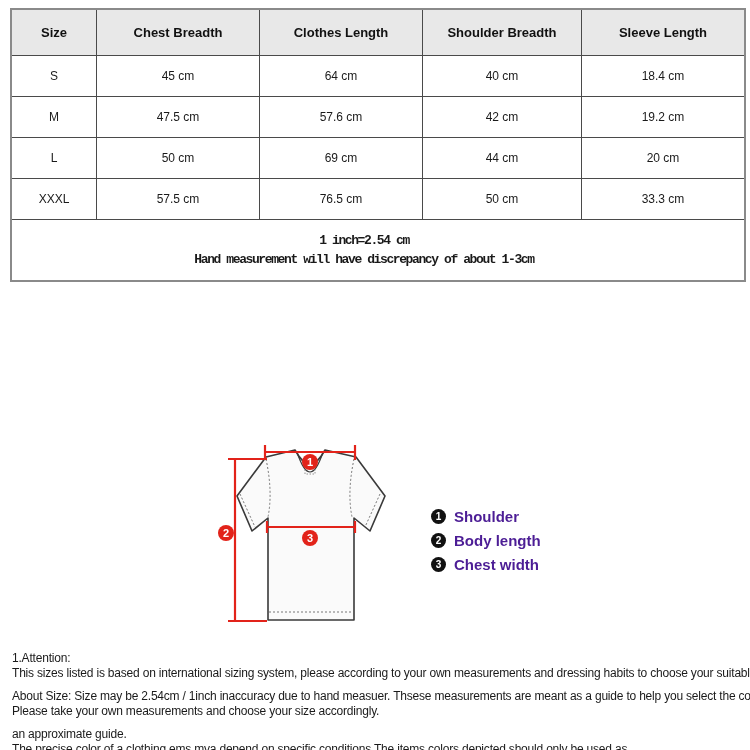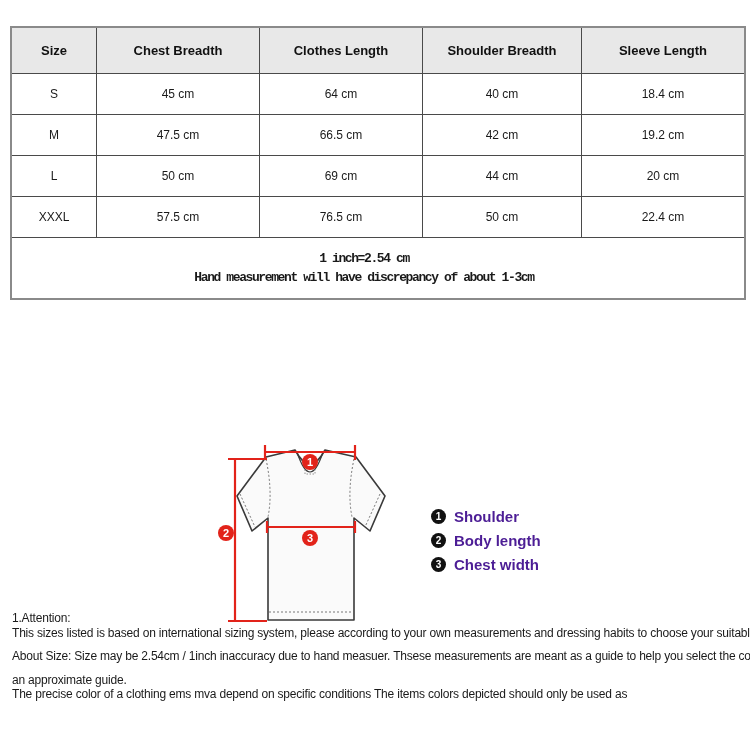--- a/index.html
+++ b/index.html
@@ -3,21 +3,21 @@
 <meta charset="utf-8">
 <style>
   html,body{margin:0;padding:0;}
   body{
     width:750px;height:750px;position:relative;background:#ffffff;
     font-family:"Liberation Sans", sans-serif;color:#1a1a1a;overflow:hidden;
   }
 
   
   .size-table{
-    position:absolute;left:10px;top:26px;width:730px;
+    position:absolute;left:10px;top:8px;width:730px;
     border-collapse:collapse;table-layout:fixed;
     border:2px solid #8a8a8a;
   }
   .size-table th,.size-table td{
     border:1px solid #4a4a4a;text-align:center;vertical-align:middle;
     font-size:12px;color:#1a1a1a;padding:0;
   }
   .size-table th{
     height:45px;background:#e8e8e8;font-size:13px;font-weight:bold;color:#111;
   }
@@ -38,21 +38,21 @@
   .legend-bullet{
     width:15px;height:15px;border-radius:50%;background:#111;color:#fff;
     font-size:10px;font-weight:bold;display:flex;align-items:center;justify-content:center;
     flex:0 0 15px;
   }
   .legend-label{margin-left:8px;font-size:15px;font-weight:bold;color:#4c1d95;}
 
   
   .notes{position:absolute;left:12px;top:611px;width:734px;}
   .note-block{margin-bottom:9px;}
-  .note-title{font-size:12px;line-height:14.5px;letter-spacing:-0.2px;}
+  .note-title{font-size:12px;line-height:14.5px;letter-spacing:-0.2px;margin-top:40px;}
   .note-line{font-size:12px;line-height:14.5px;letter-spacing:-0.2px;white-space:nowrap;}
 </style>
 </head>
 <body>
 
 <table class="size-table">
   <thead>
     <tr>
         <th style="width: 84px;">Size</th>
         <th style="width: 162px;">Chest Breadth</th>
@@ -65,37 +65,37 @@
       <tr>
         <td>S</td>
         <td>45 cm</td>
         <td>64 cm</td>
         <td>40 cm</td>
         <td>18.4 cm</td>
       </tr>
       <tr>
         <td>M</td>
         <td>47.5 cm</td>
-        <td>66.5 cm</td>
+        <td>57.6 cm</td>
         <td>42 cm</td>
         <td>19.2 cm</td>
       </tr>
       <tr>
         <td>L</td>
         <td>50 cm</td>
         <td>69 cm</td>
         <td>44 cm</td>
         <td>20 cm</td>
       </tr>
       <tr>
         <td>XXXL</td>
         <td>57.5 cm</td>
         <td>76.5 cm</td>
         <td>50 cm</td>
-        <td>22.4 cm</td>
+        <td>33.3 cm</td>
       </tr>
     </tbody>
   <tfoot>
     <tr>
       <td class="footnote-cell" colspan="5">
         <span>1 inch=2.54 cm</span><br>
         <span>Hand measurement will have discrepancy of about 1-3cm</span>
       </td>
     </tr>
   </tfoot>
@@ -157,18 +157,19 @@
     </div>
   </div>
 
 <div class="notes">
     <div class="note-block">
       <div class="note-title">1.Attention:</div>
       <div class="note-line">This sizes listed is based on international sizing system, please according to your own measurements and dressing habits to choose your suitable size.</div>
     </div>
     <div class="note-block">
       <div class="note-line">About Size: Size may be 2.54cm / 1inch inaccuracy due to hand measuer. Thsese measurements are meant as a guide to help you select the correct size.</div>
+      <div class="note-line">Please take your own measurements and choose your size accordingly.</div>
     </div>
     <div class="note-block">
       <div class="note-line">an approximate guide.</div>
       <div class="note-line">The precise color of a clothing ems mva depend on specific conditions The items colors depicted should only be used as</div>
     </div>
   </div>
 
 </body></html>

